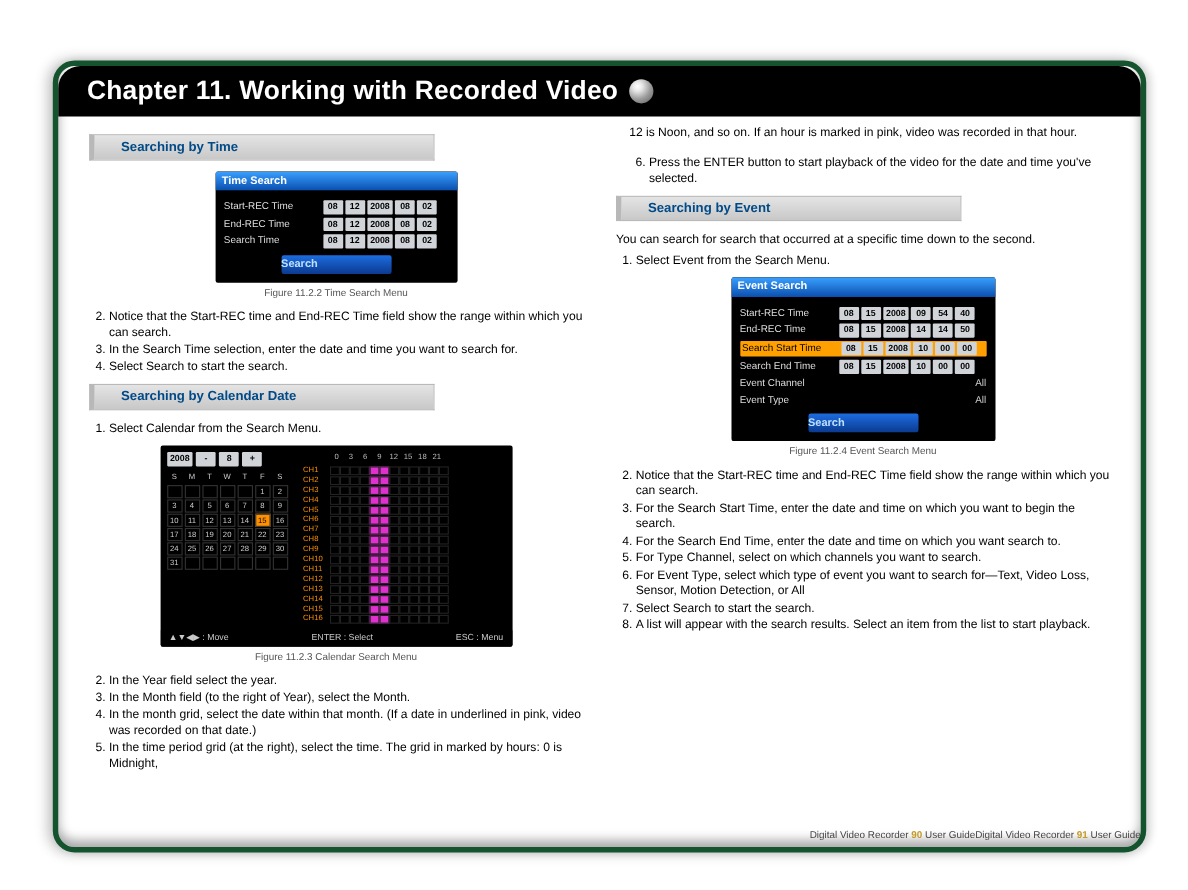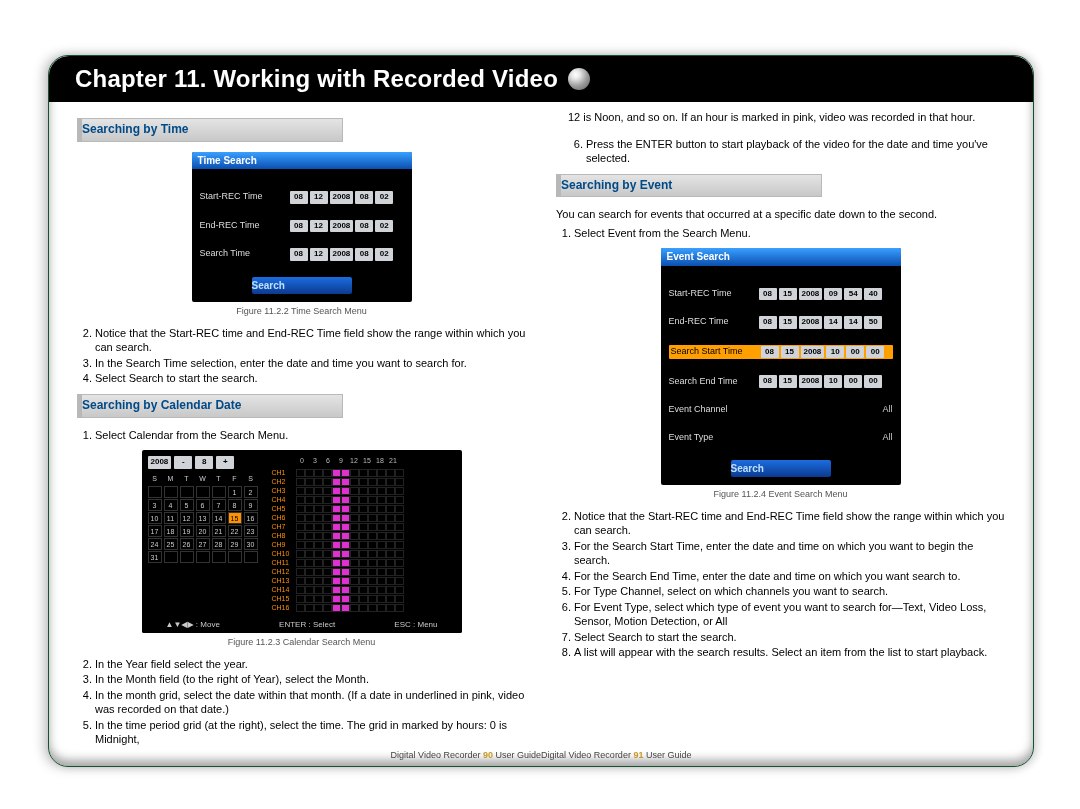--- a/index.html
+++ b/index.html
@@ -1,59 +1,59 @@
 <!DOCTYPE html>
 <html><head>
 <meta charset="utf-8">
 <style>
   html,body{margin:0;padding:0;background:#fff;font-family:Helvetica,Arial,sans-serif}
   .sheet{width:1080px;height:809px;position:relative;background:#fff;overflow:hidden}
   .frame{position:absolute;left:48px;top:55px;width:984px;height:710px;background:#fff;
-    border:1px solid #14532d;border-radius:20px;
+    border:5px solid #14532d;border-radius:20px;
     box-shadow:0 -6px 10px rgba(0,0,0,0.35) inset, -4px 0 12px rgba(0,0,0,0.25), 4px 0 8px rgba(0,0,0,0.12);}
   .hdr{position:absolute;left:0;top:0;width:100%;height:46px;background:#000;border-top-left-radius:20px;border-top-right-radius:20px;display:flex;align-items:center}
   .hdr h1{color:#fff;font-size:24px;font-weight:700;margin:0 0 0 26px;font-family:"Helvetica Neue Condensed","Arial Narrow",Arial,sans-serif;letter-spacing:0.2px}
   .sphere{width:22px;height:22px;border-radius:50%;background:radial-gradient(circle at 35% 30%,#fff 0%,#e8e8e8 20%,#9c9c9c 55%,#5a5a5a 100%);margin-left:10px;box-shadow:0 0 0 2px #000}
   .cols{position:absolute;left:28px;top:54px;right:28px;bottom:34px;display:flex;gap:30px}
   .col{flex:1;font-size:11px;color:#000;line-height:1.32}
-  .shead{background:linear-gradient(#e4e4e4,#c8c8c8);border:1px solid #b9b9b9;border-left:5px solid #b8b8b8;font-size:12px;font-weight:700;color:#004a87;padding:3px 0;margin:8px 0 10px;max-width:260px}
+  .shead{background:linear-gradient(#e4e4e4,#c8c8c8);border:1px solid #b9b9b9;border-left:5px solid #b8b8b8;font-size:12px;font-weight:700;color:#004a87;padding:3px 24px;margin:8px 0 10px;max-width:260px}
   ol{margin:4px 0 8px 0;padding-left:18px}
   li{margin:1px 0}
   .figcap{text-align:center;font-size:9px;color:#555;margin:4px 0 8px}
   .menubox{margin:6px auto 2px;background:#000;border-radius:2px;overflow:hidden;font-size:9px;color:#fff}
   .mb-title{background:linear-gradient(#3aa0ff,#0a4fb0);padding:2px 6px;font-weight:700;font-size:10px}
   .mb-body{padding:6px 8px}
-  .mb-row{display:flex;align-items:center;margin:16px 0}
+  .mb-row{display:flex;align-items:flex-start;margin:3px 0}
   .mb-row.sel{background:#ffa000;color:#000;padding:1px 2px;border-radius:1px}
   .mb-row .lbl{width:90px;color:#ddd;font-size:9px}
   .mb-row.sel .lbl{color:#000}
   .segs{display:flex;gap:2px}
   .seg{background:#d0d3d8;color:#000;font-weight:700;font-size:8px;padding:1px 3px;border-radius:1px;min-width:12px;text-align:center}
   .full{flex:1;text-align:right;color:#ccc}
   .mb-btn{margin:6px auto 2px;width:100px;text-align:left;background:linear-gradient(#1c6de0,#0b3a90);padding:2px 0;border-radius:2px;font-size:10px;color:#bde0ff;font-weight:700}
-  .mb-foot{background:#000;color:#c9c9c9;font-size:8px;padding:2px 24px;display:flex;justify-content:space-between}
+  .mb-foot{background:#000;color:#c9c9c9;font-size:8px;padding:2px 8px;display:flex;justify-content:space-between}
   .cal{margin:6px auto 2px;width:320px;background:#000;border-radius:2px;overflow:hidden;font-size:8px;color:#fff}
   .cal .mb-body{display:flex;gap:8px;padding:6px}
   .cal-left{width:116px}
   .cal-year{display:flex;gap:3px;margin-bottom:4px}
   .cal-dow,.cal-wk{display:grid;grid-template-columns:repeat(7,14px);gap:2px}
   .cal-dow span,.cal-wk span{display:block;width:14px;height:12px;line-height:12px;text-align:center;color:#ccc;font-size:7px}
   .cal-wk span{border:1px solid #333;box-sizing:border-box}
   .cal-wk span.hl{background:#ff9000;color:#000}
   .cal-right{flex:1}
   .cal-hdr{display:flex;align-items:center;margin-bottom:3px}
   .cal-hdr .ch{width:24px;color:#ff9000;font-size:7px}
   .hrs{display:grid;grid-template-columns:repeat(12,9px);gap:0}
   .hrs span{display:block;width:9px;text-align:center;color:#bbb;font-size:7px}
   .chrow{display:flex;align-items:center;height:9px}
   .chrow .ch{width:24px;color:#ff9000;font-size:7px}
   .cells{display:grid;grid-template-columns:repeat(12,9px)}
   .cells i{display:block;width:9px;height:8px;border:0.5px solid #222;box-sizing:border-box}
   .cells i.p{background:#e030d0}
-  .footer{position:absolute;bottom:6px;left:0;right:0;display:flex;justify-content:center;font-size:9px;color:#444}
+  .footer{position:absolute;bottom:6px;left:0;right:0;display:flex;justify-content:flex-end;font-size:9px;color:#444}
   .footer b{color:#c49a2a;font-weight:700}
 </style>
 </head>
 <body>
 <div class="sheet">
 <div class="frame">
   <div class="hdr">
     <h1>Chapter 11. Working with Recorded Video</h1>
     <div class="sphere"></div>
   </div>
@@ -495,21 +495,21 @@
 
     <div class="col">
       <div style="padding-left:12px">
         <div style="margin-bottom:12px">12 is Noon, and so on. If an hour is marked in pink, video was recorded in that hour.</div>
         <ol start="6" style="margin-top:0">
           <li>Press the ENTER button to start playback of the video for the date and time you've selected.</li>
         </ol>
       </div>
 
       <div class="shead">Searching by Event</div>
-      <div style="margin:4px 0">You can search for events that occurred at a specific date down to the second.</div>
+      <div style="margin:4px 0">You can search for search that occurred at a specific time down to the second.</div>
       <ol>
         <li>Select Event from the Search Menu.</li>
       </ol>
 
       <div class="menubox" style="width:240px">
         <div class="mb-title">Event Search</div>
         <div class="mb-body">
           <div class="mb-row">
                 <span class="lbl">Start-REC Time</span>
             <div class="segs">

